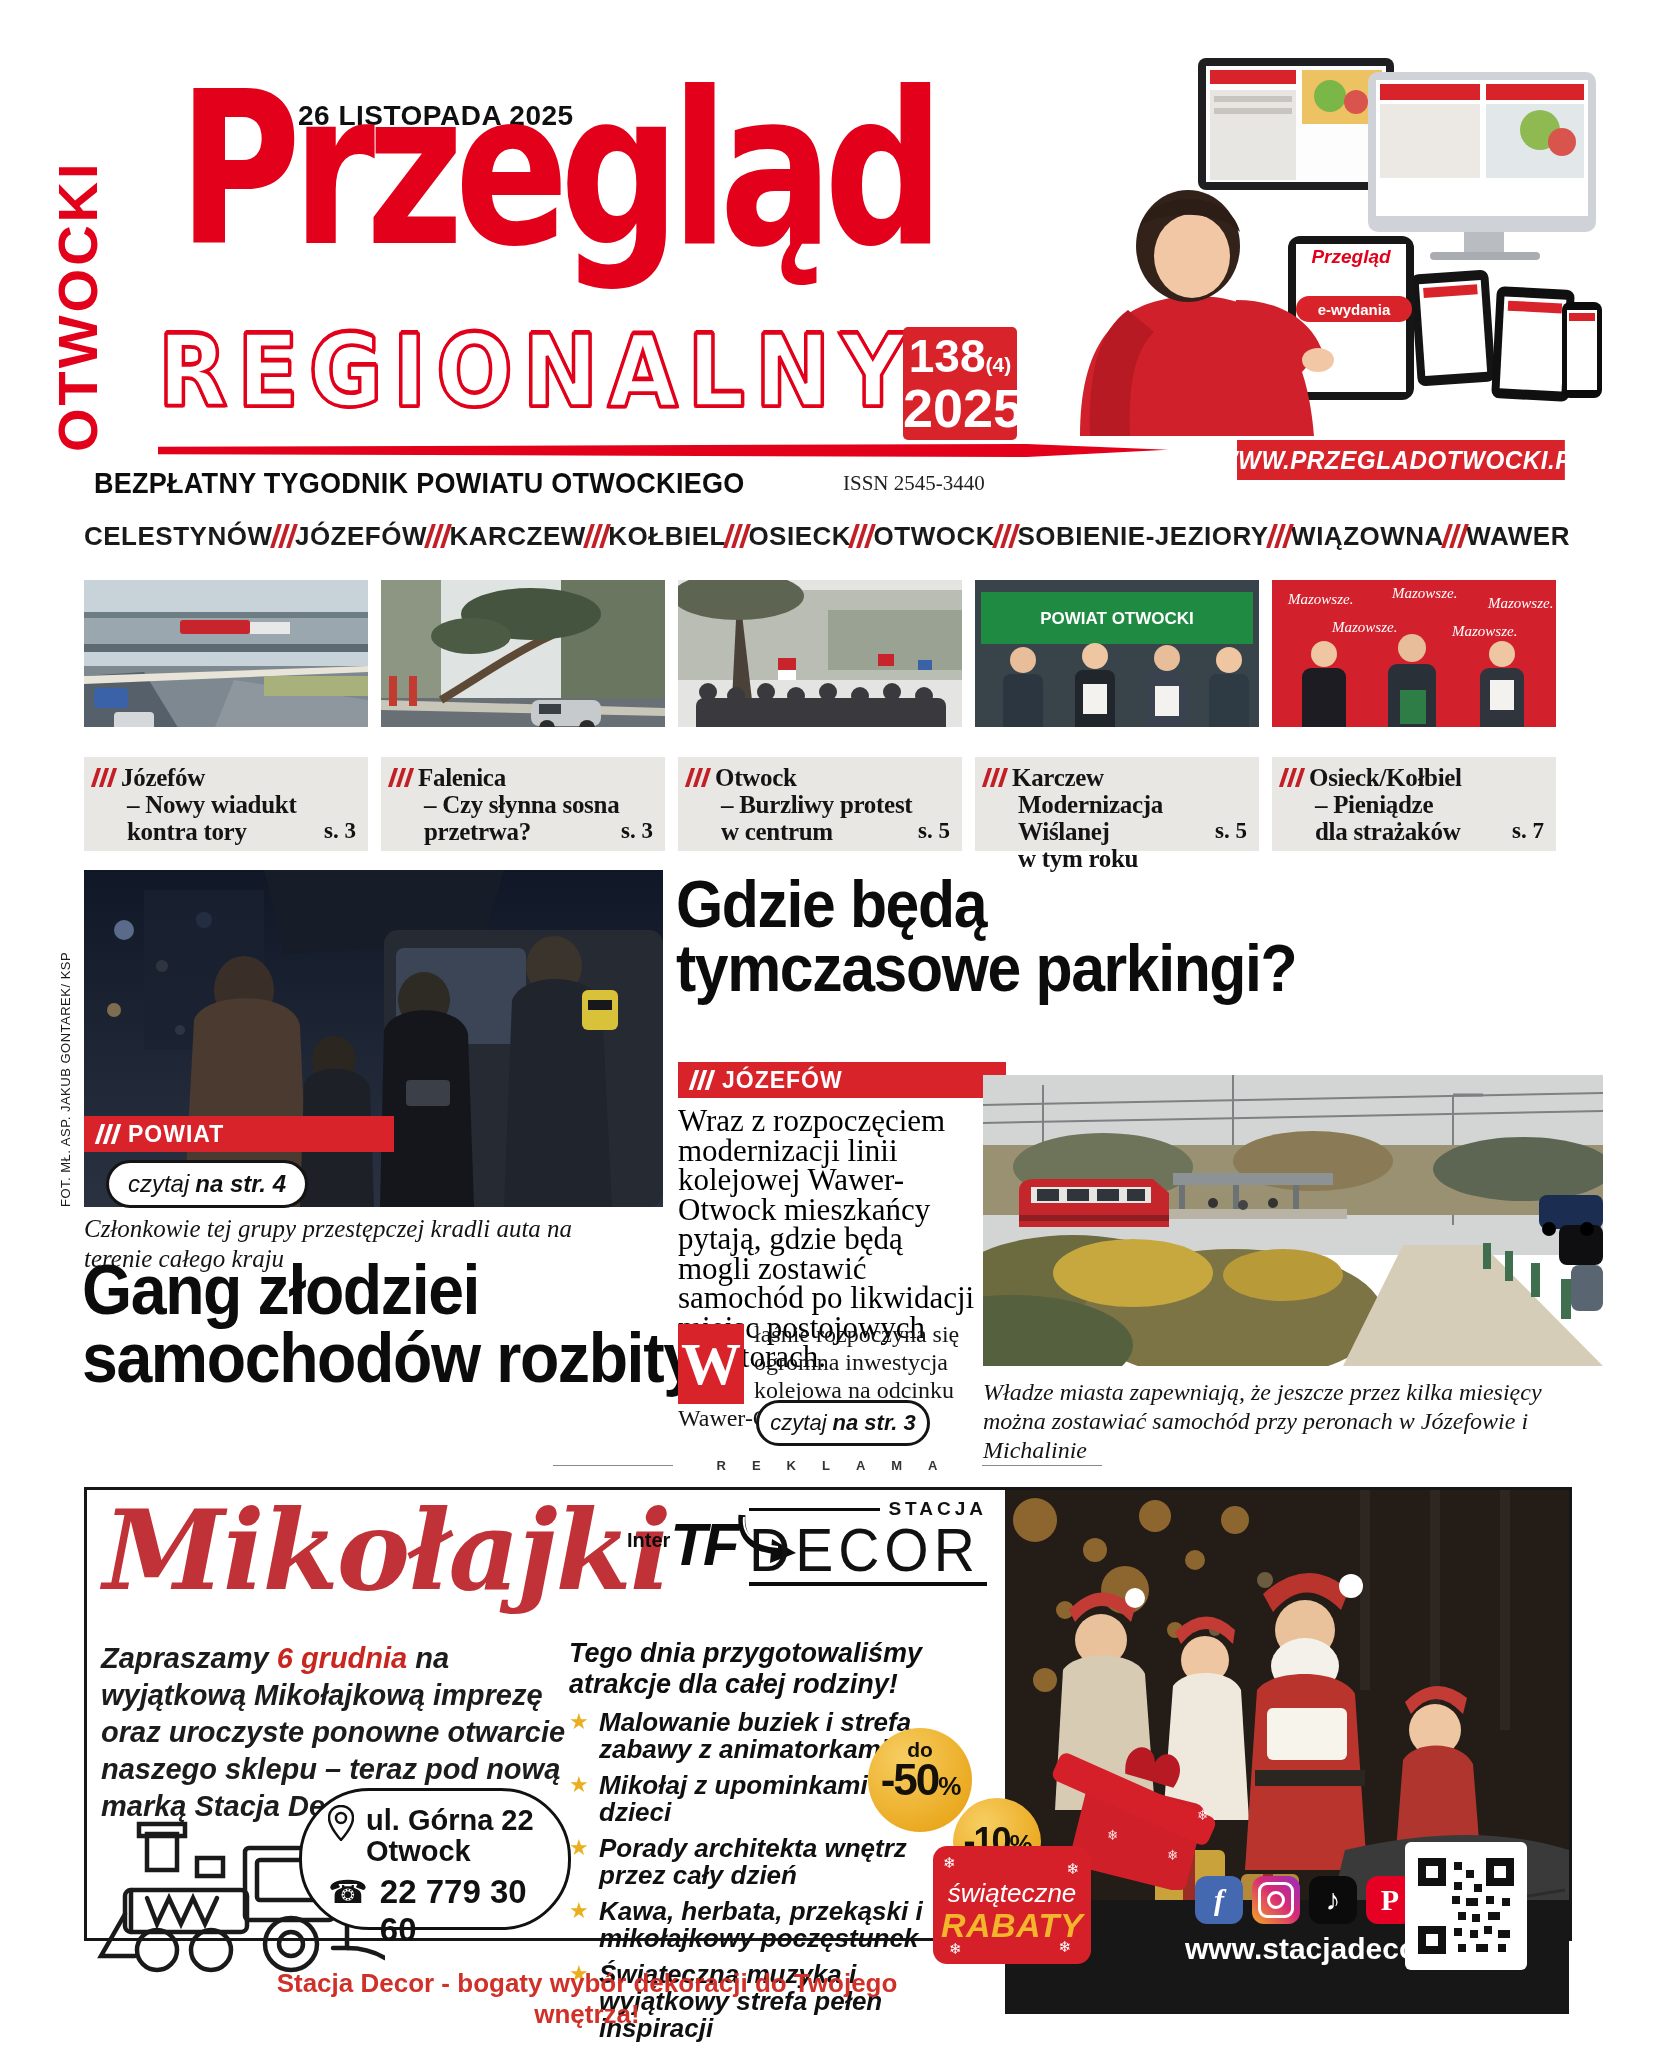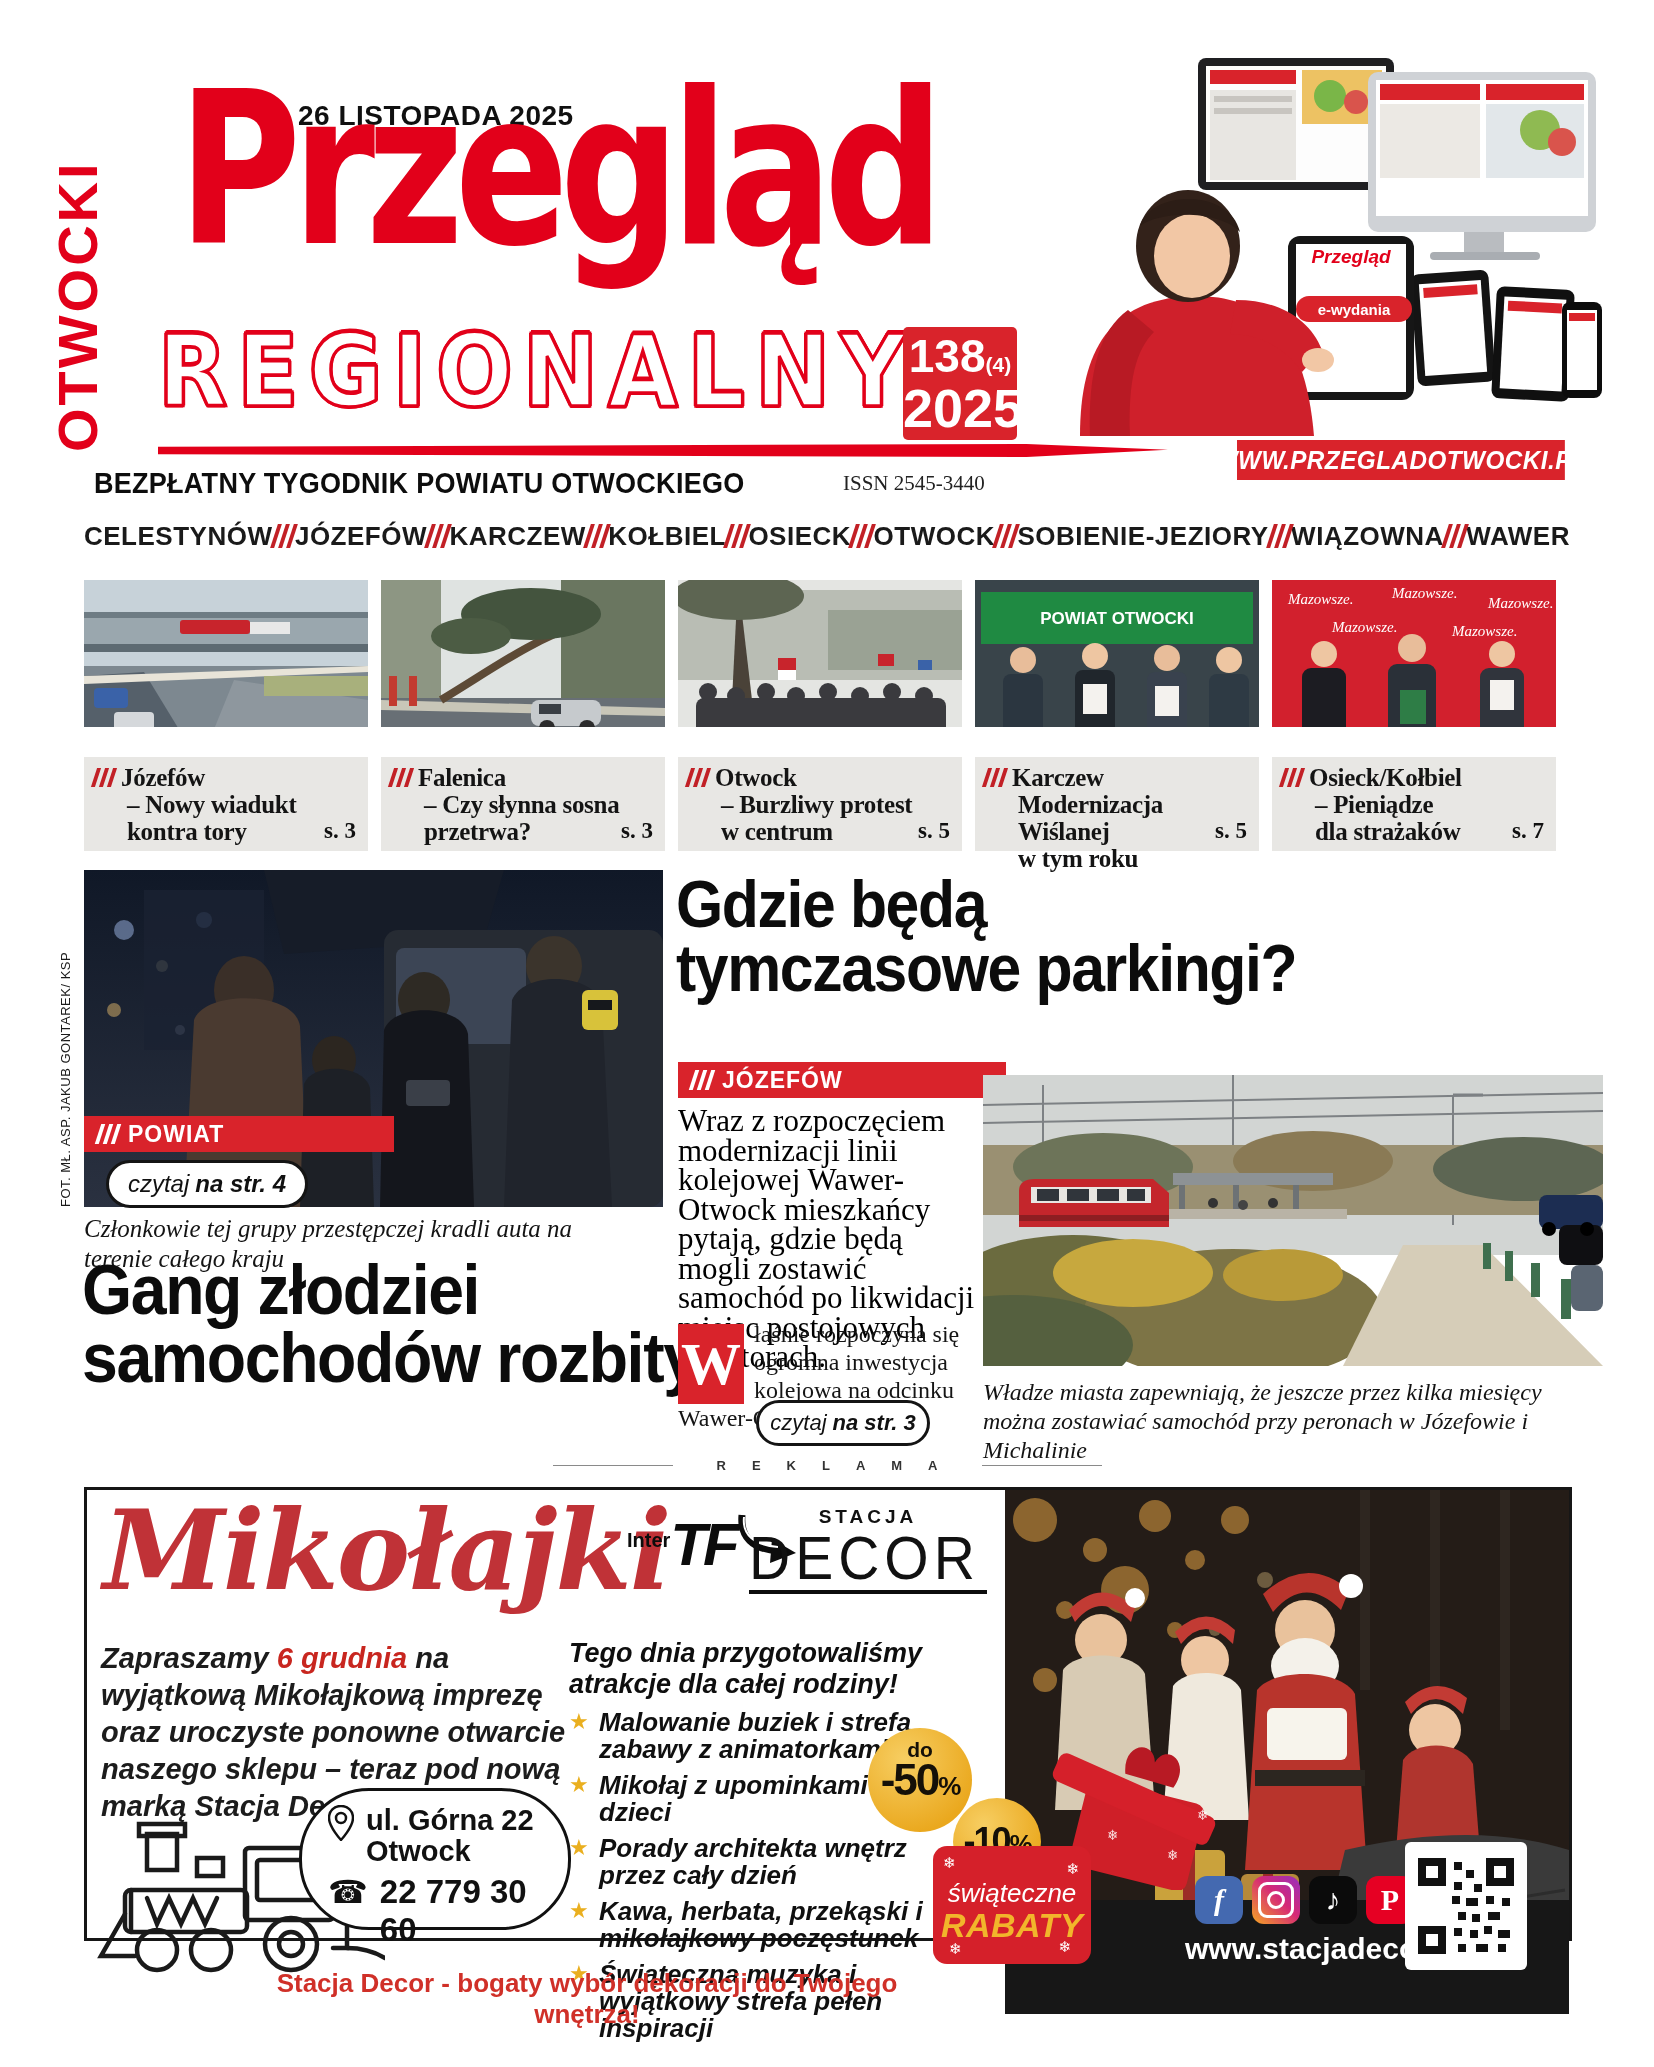--- a/index.html
+++ b/index.html
@@ -94,21 +94,21 @@
   
   .ad{left:84px;top:1487px;width:1488px;height:454px;border:3px solid #161616;background:#fff;
       box-sizing:border-box;}
   .ad .abs{position:absolute;}
   .ad-title{left:16px;top:-4px;font-family:"DejaVu Serif",serif;font-style:italic;font-weight:bold;
     font-size:110px;color:#c03237;letter-spacing:-2px;}
   .intertf{left:540px;top:20px;color:#0c0c0c;}
   .intertf .inter{font-size:20px;font-weight:700;vertical-align:18px;}
   .intertf .tf{font-size:60px;font-weight:900;font-style:italic;letter-spacing:-4px;}
   .stacja{left:662px;top:8px;width:238px;}
-  .stacja .row1{display:flex;align-items:center;gap:8px;flex-direction:column;}
+  .stacja .row1{display:flex;align-items:center;gap:8px;}
   .stacja .row1 .ln{flex:1;height:3px;background:#0c0c0c;}
   .stacja .s1{font-size:19px;font-weight:800;letter-spacing:4px;}
   .stacja .s2{font-size:57px;font-weight:400;letter-spacing:5px;line-height:.95;
     transform:scaleY(1.08);transform-origin:left top;}
   .stacja .uln{height:4px;background:#0c0c0c;margin-top:8px;}
   .ad-intro{left:14px;top:150px;width:486px;font-style:italic;font-weight:700;font-size:29px;
     line-height:37px;color:#1c1c1c;}
   .ad-intro .red{color:#c8261f;}
   .ad-list{left:482px;top:148px;width:368px;}
   .ad-list .lt{font-style:italic;font-weight:800;font-size:27px;line-height:31px;color:#0e0e0e;}

